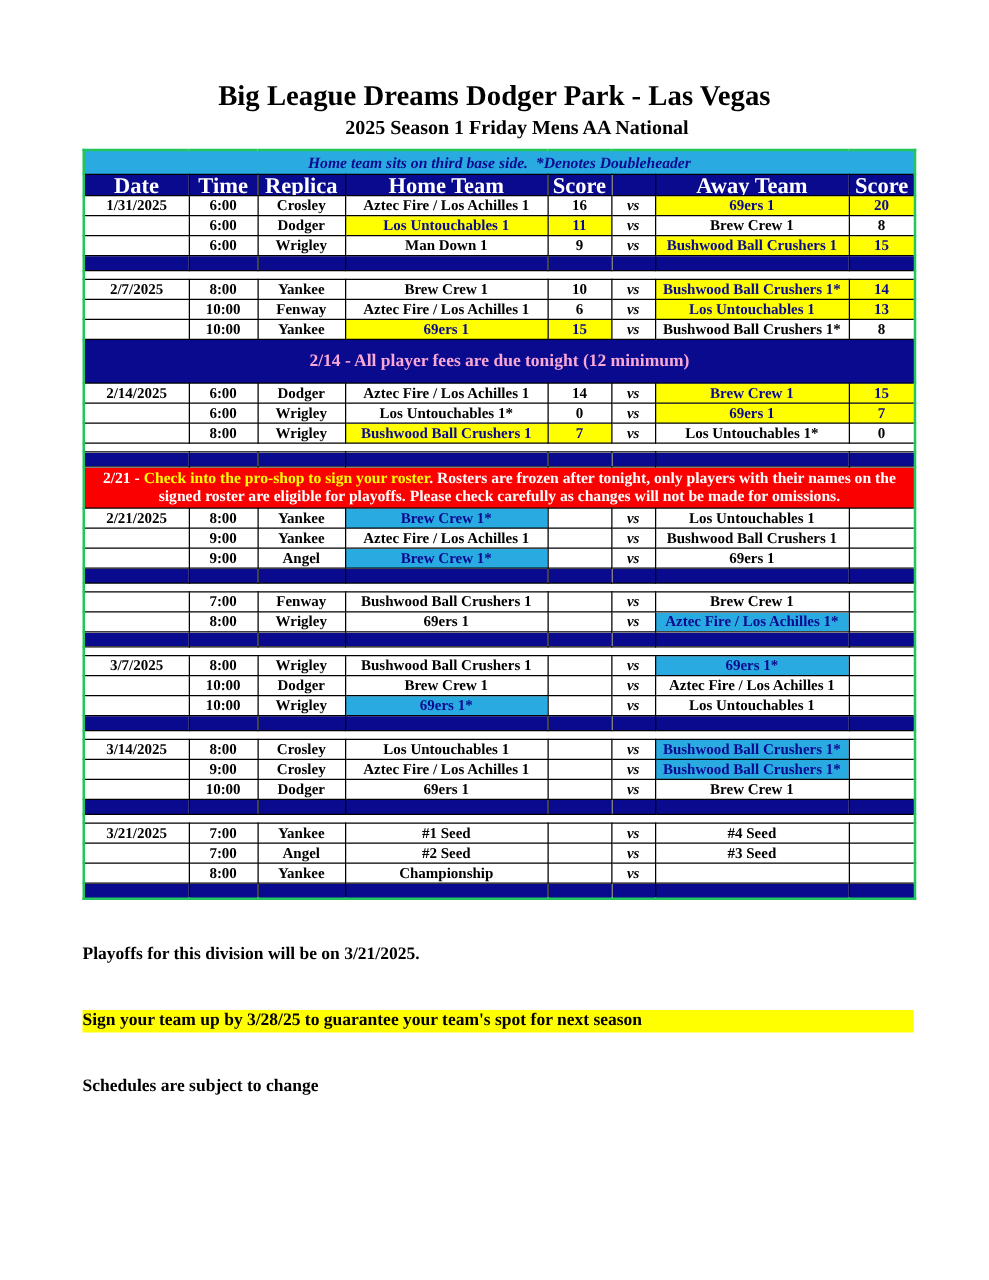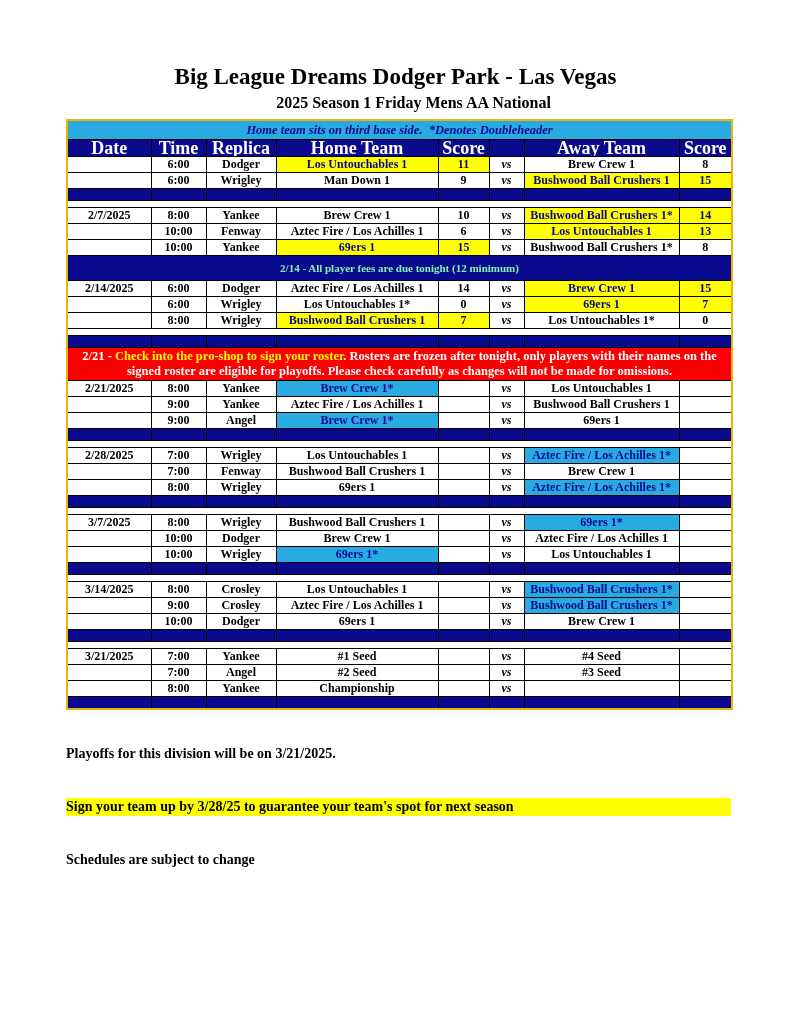--- a/index.html
+++ b/index.html
@@ -15,21 +15,21 @@
   .sheet{position:relative;width:791px;height:1024px;padding-top:62px;}
   .page-title{
     margin:0;text-align:center;font-size:23px;line-height:30px;font-weight:bold;
   }
   .page-subtitle{
     margin:0;text-align:center;font-size:16px;line-height:22px;font-weight:bold;padding-left:36px;
   }
   table.schedule{
     border-collapse:collapse;table-layout:fixed;
     width:665px;margin:5px 0 0 66px;
-    border:2px solid #eab308;
+    border:2px solid #22c55e;
   }
   table.schedule td{
     border:1px solid #000;
     font-size:12px;line-height:15px;height:16px;
     text-align:center;vertical-align:middle;
     padding:0 1px;overflow:hidden;white-space:nowrap;
     font-weight:bold;
   }
   tr.notice-row td{
     background:var(--cyan);color:var(--navy);
@@ -37,21 +37,21 @@
     white-space:pre;
   }
   tr.header-row td{
     background:var(--navy);color:#fff;font-size:18px;height:17px;
   }
   td.c-vs{font-style:italic;font-size:11px;}
   td.hl-y{background:var(--yellow);color:var(--navy);}
   td.hl-c{background:var(--cyan);color:var(--navy);}
   tr.r-spacer td{background:var(--navy);height:12px;line-height:12px;}
   tr.r-gap td{background:#fff;border-left:none;border-right:none;height:7px;line-height:7px;}
-  tr.r-banner_navy td{background:var(--navy);color:#86efac;font-size:11px;height:25px;}
+  tr.r-banner_navy td{background:var(--navy);color:#f9a8d4;font-size:14px;height:35px;}
   tr.r-banner_red td{
     background:var(--red);color:#fff;
     font-size:12.5px;line-height:15px;height:32px;
     white-space:normal;padding:1px 6px;
   }
   tr.r-banner_red .yel{color:var(--yellow);}
   .footer{
     margin:6px 0 0 66px;width:665px;
     font-size:14px;line-height:18px;
   }
@@ -87,20 +87,30 @@
         <td>Replica</td>
         <td>Home Team</td>
         <td>Score</td>
         <td></td>
         <td>Away Team</td>
         <td>Score</td>
       </tr>
     </thead>
     <tbody>
         <tr class="r-game">
+          <td class="c-date">1/31/2025</td>
+          <td class="c-time">6:00</td>
+          <td class="c-rep">Crosley</td>
+          <td class="c-home">Aztec Fire / Los Achilles 1</td>
+          <td class="c-score">16</td>
+          <td class="c-vs">vs</td>
+          <td class="c-away hl-y">69ers 1</td>
+          <td class="c-score hl-y">20</td>
+        </tr>
+        <tr class="r-game">
           <td class="c-date"></td>
           <td class="c-time">6:00</td>
           <td class="c-rep">Dodger</td>
           <td class="c-home hl-y">Los Untouchables 1</td>
           <td class="c-score hl-y">11</td>
           <td class="c-vs">vs</td>
           <td class="c-away">Brew Crew 1</td>
           <td class="c-score">8</td>
         </tr>
         <tr class="r-game">
@@ -242,30 +252,20 @@
           <td class="c-spacer"></td>
           <td class="c-spacer"></td>
           <td class="c-spacer"></td>
           <td class="c-spacer"></td>
           <td class="c-spacer"></td>
         </tr>
         <tr class="r-gap">
           <td class="c-gap" colspan="8"></td>
         </tr>
         <tr class="r-game">
-          <td class="c-date">2/28/2025</td>
-          <td class="c-time">7:00</td>
-          <td class="c-rep">Wrigley</td>
-          <td class="c-home">Los Untouchables 1</td>
-          <td class="c-score"></td>
-          <td class="c-vs">vs</td>
-          <td class="c-away hl-c">Aztec Fire / Los Achilles 1*</td>
-          <td class="c-score"></td>
-        </tr>
-        <tr class="r-game">
           <td class="c-date"></td>
           <td class="c-time">7:00</td>
           <td class="c-rep">Fenway</td>
           <td class="c-home">Bushwood Ball Crushers 1</td>
           <td class="c-score"></td>
           <td class="c-vs">vs</td>
           <td class="c-away">Brew Crew 1</td>
           <td class="c-score"></td>
         </tr>
         <tr class="r-game">

